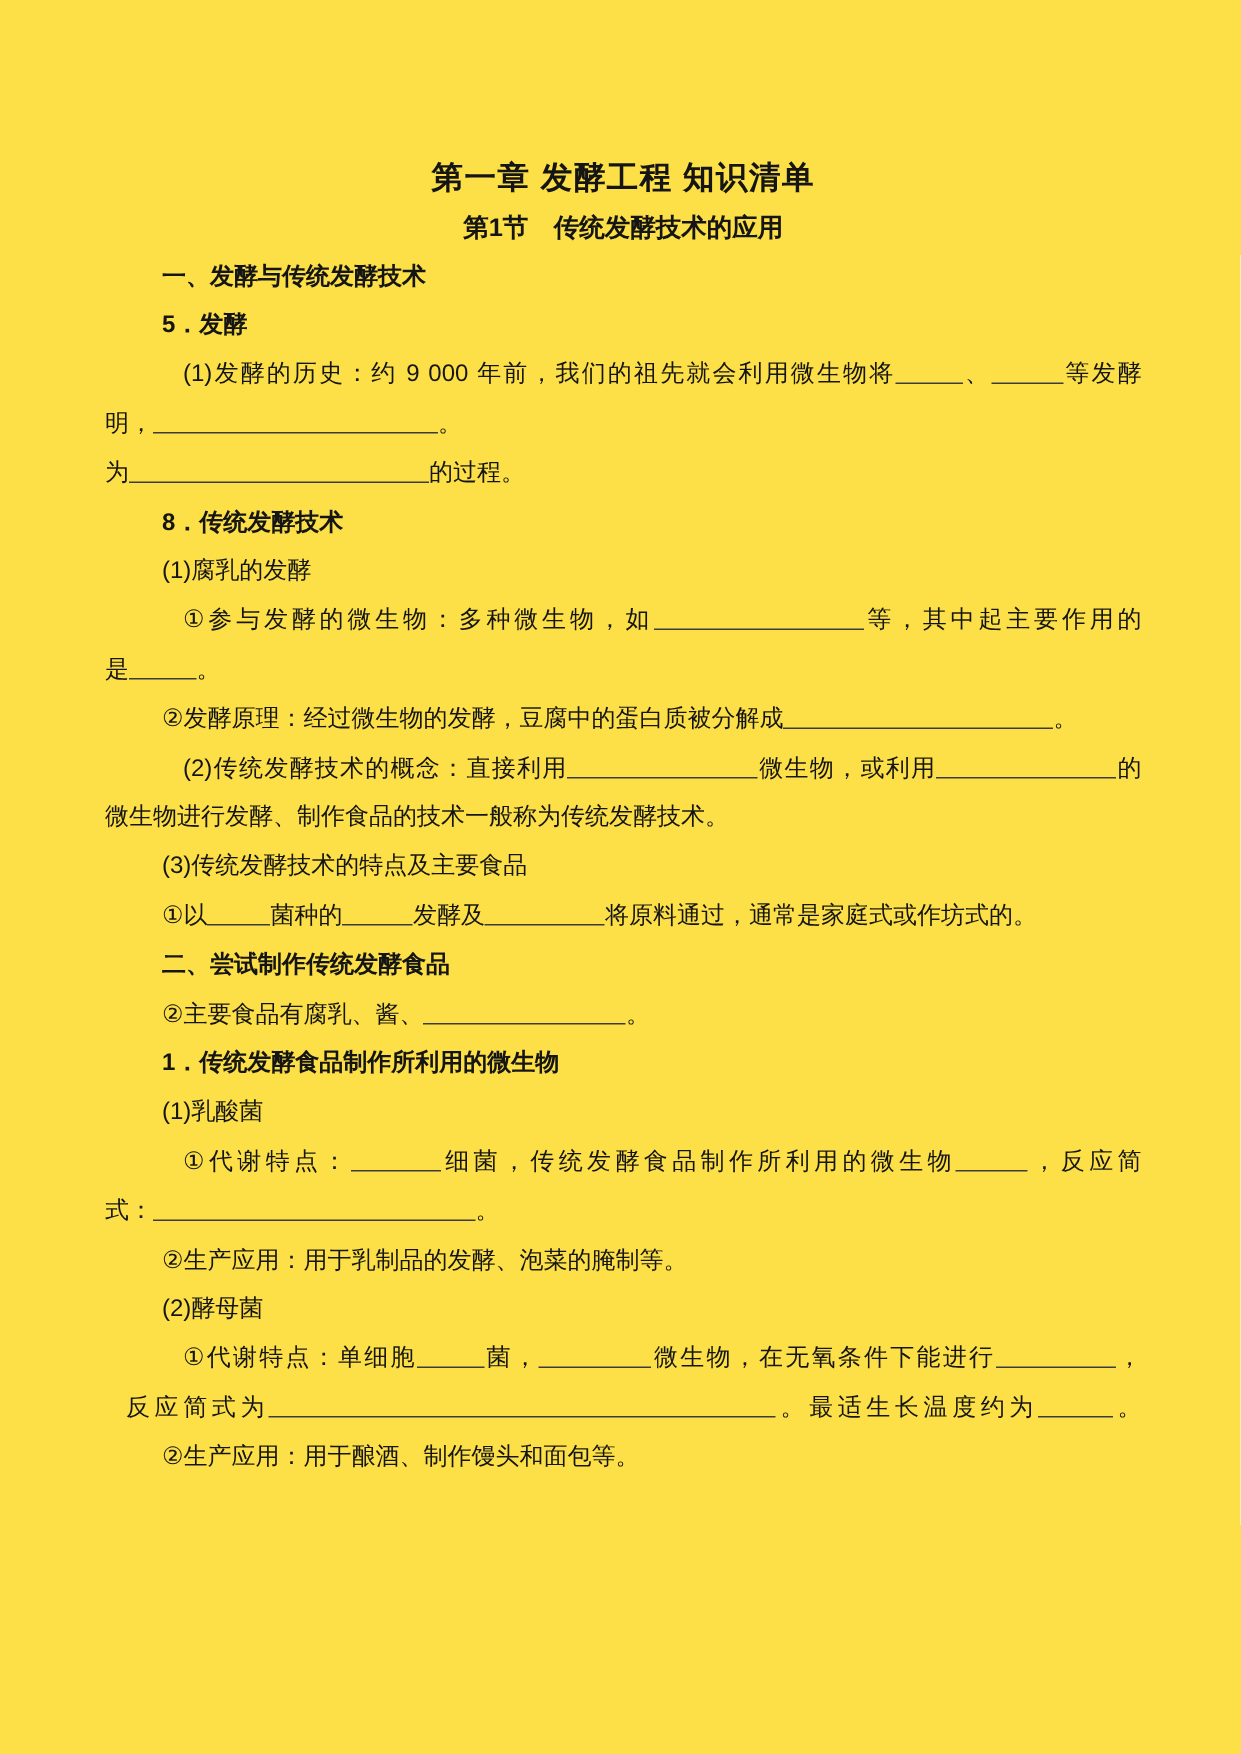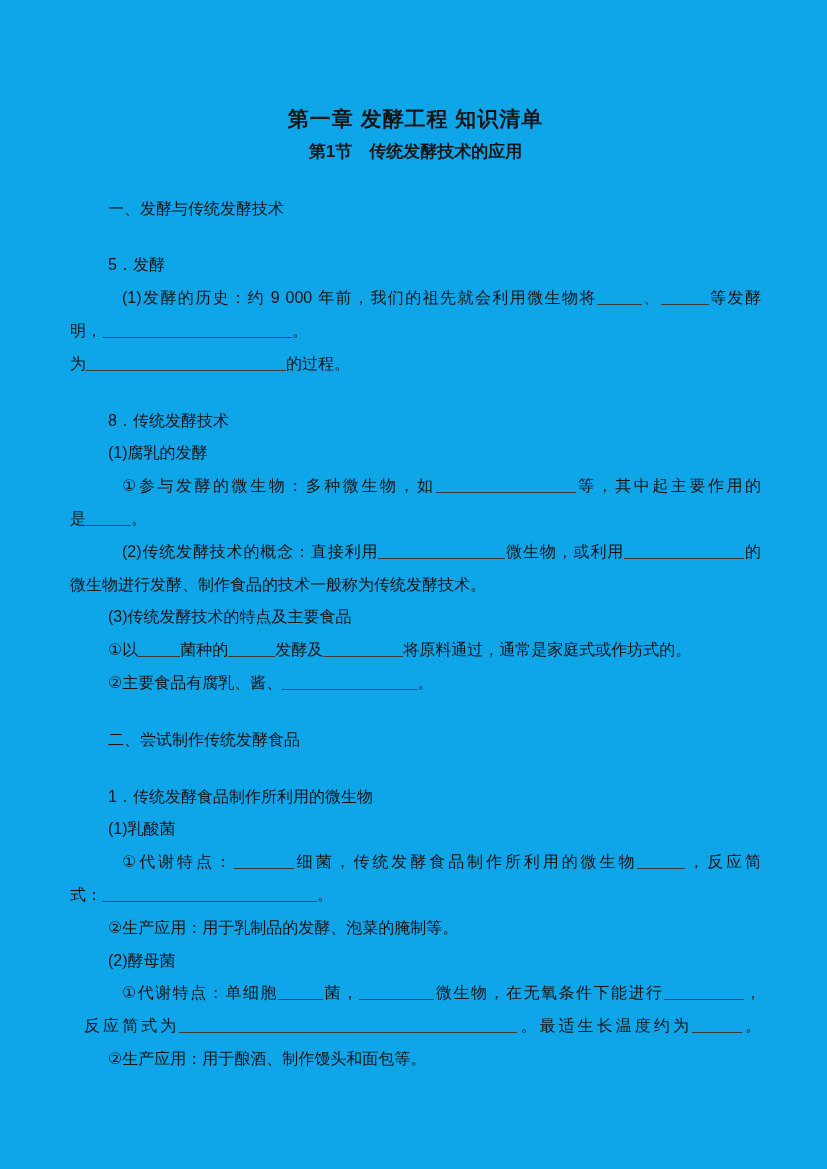--- a/index.html
+++ b/index.html
@@ -1,21 +1,21 @@
 <!DOCTYPE html>
 <html><head>
 <meta charset="utf-8">
 <style>
   html,body{margin:0;padding:0;background:#ffffff;}
   body{width:827px;height:1169px;overflow:hidden;}
   .page{
     position:relative;
     width:827px;height:1169px;
     box-sizing:border-box;
-    background:#0ea5e9;
+    background:#fde047;
     padding:103px 66px 0 70px;
     font-family:"Liberation Sans","DejaVu Sans",sans-serif;
     color:#151515;
   }
   .line{
     font-size:16px;
     line-height:32.8px;
     min-height:32.8px;
   }
   .line.indent{padding-left:38px;}
@@ -26,21 +26,21 @@
     text-align:center;
     text-align-last:center;
     letter-spacing:1px;
   }
   .line.subtitle{
     font-size:17px;
     font-weight:bold;
     text-align:left;
     text-align-last:center;
   }
-  .line.heading{font-weight:normal;margin-top:24px;}
+  .line.heading{font-weight:bold;}
   .blank{
     display:inline-block;
     height:14px;
     border-bottom:1.5px solid #3c3c3c;
     vertical-align:baseline;
     margin-bottom:-2px;
   }
 </style>
 </head>
 <body>
@@ -50,26 +50,27 @@
     <div class="line subtitle"><span>第1节　传统发酵技术的应用</span></div>
     <div class="line heading indent"><span>一、发酵与传统发酵技术</span></div>
     <div class="line heading indent"><span>5．发酵</span></div>
     <div class="line body indent just"><span>(1)发酵的历史：约 9 000 年前，我们的祖先就会利用微生物将</span><span class="blank" style="width: 45px;"></span><span>、</span><span class="blank" style="width: 48px;"></span><span>等发酵</span></div>
     <div class="line body"><span>明，</span><span class="blank" style="width: 190px;"></span><span>。</span></div>
     <div class="line body"><span>为</span><span class="blank" style="width: 200px;"></span><span>的过程。</span></div>
     <div class="line heading indent"><span>8．传统发酵技术</span></div>
     <div class="line body indent"><span>(1)腐乳的发酵</span></div>
     <div class="line body indent just"><span>①参与发酵的微生物：多种微生物，如</span><span class="blank" style="width: 140px;"></span><span>等，其中起主要作用的</span></div>
     <div class="line body"><span>是</span><span class="blank" style="width: 45px;"></span><span>。</span></div>
+    <div class="line body indent"><span>②发酵原理：经过微生物的发酵，豆腐中的蛋白质被分解成</span><span class="blank" style="width: 180px;"></span><span>。</span></div>
     <div class="line body indent just"><span>(2)传统发酵技术的概念：直接利用</span><span class="blank" style="width: 127px;"></span><span>微生物，或利用</span><span class="blank" style="width: 120px;"></span><span>的</span></div>
     <div class="line body"><span>微生物进行发酵、制作食品的技术一般称为传统发酵技术。</span></div>
     <div class="line body indent"><span>(3)传统发酵技术的特点及主要食品</span></div>
     <div class="line body indent"><span>①以</span><span class="blank" style="width: 42px;"></span><span>菌种的</span><span class="blank" style="width: 47px;"></span><span>发酵及</span><span class="blank" style="width: 80px;"></span><span>将原料通过，通常是家庭式或作坊式的。</span></div>
+    <div class="line heading indent"><span>二、尝试制作传统发酵食品</span></div>
     <div class="line body indent"><span>②主要食品有腐乳、酱、</span><span class="blank" style="width: 135px;"></span><span>。</span></div>
-    <div class="line heading indent"><span>二、尝试制作传统发酵食品</span></div>
     <div class="line heading indent"><span>1．传统发酵食品制作所利用的微生物</span></div>
     <div class="line body indent"><span>(1)乳酸菌</span></div>
     <div class="line body indent just"><span>①代谢特点：</span><span class="blank" style="width: 60px;"></span><span>细菌，传统发酵食品制作所利用的微生物</span><span class="blank" style="width: 48px;"></span><span>，反应简</span></div>
     <div class="line body"><span>式：</span><span class="blank" style="width: 215px;"></span><span>。</span></div>
     <div class="line body indent"><span>②生产应用：用于乳制品的发酵、泡菜的腌制等。</span></div>
     <div class="line body indent"><span>(2)酵母菌</span></div>
     <div class="line body indent just"><span>①代谢特点：单细胞</span><span class="blank" style="width: 45px;"></span><span>菌，</span><span class="blank" style="width: 75px;"></span><span>微生物，在无氧条件下能进行</span><span class="blank" style="width: 80px;"></span><span>，</span></div>
     <div class="line body just"><span>反应简式为</span><span class="blank" style="width: 338px;"></span><span>。最适生长温度约为</span><span class="blank" style="width: 50px;"></span><span>。</span></div>
     <div class="line body indent"><span>②生产应用：用于酿酒、制作馒头和面包等。</span></div>
   </div>

